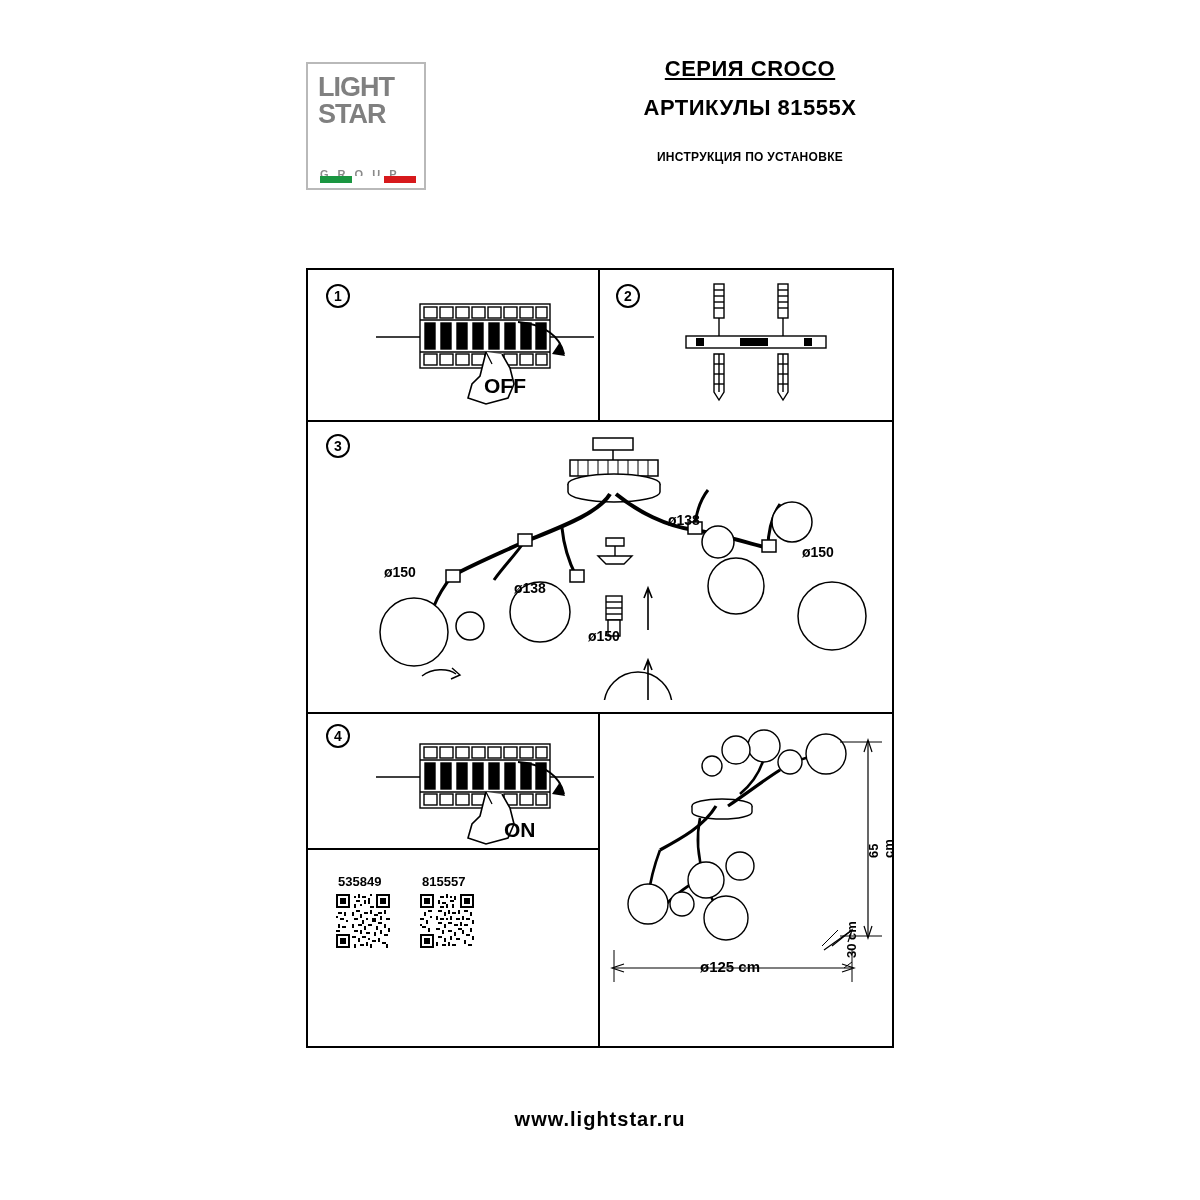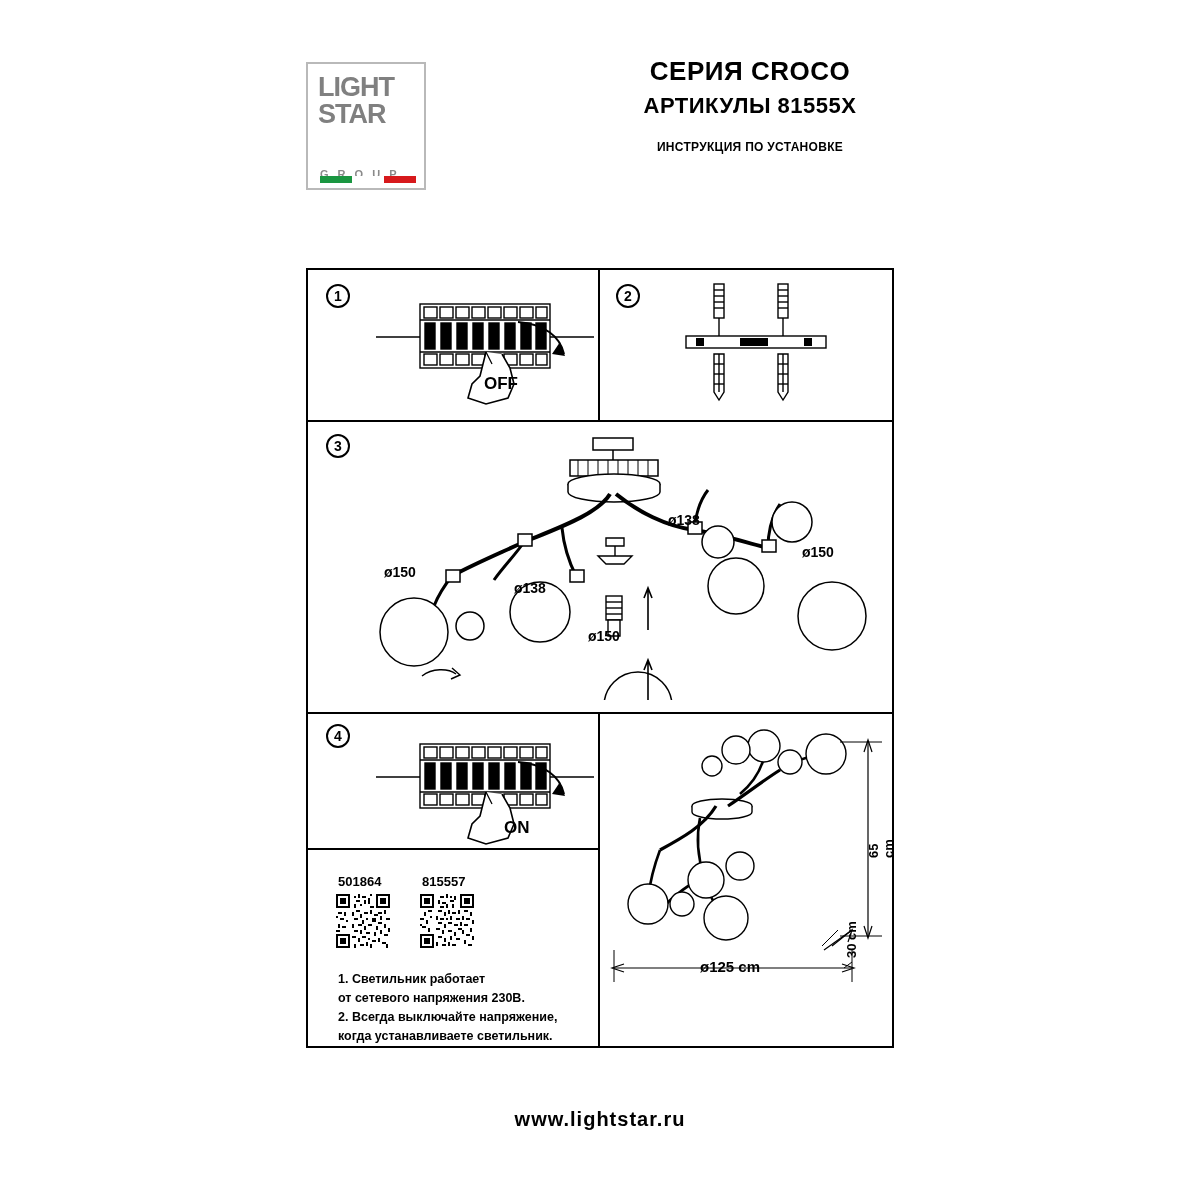--- a/index.html
+++ b/index.html
@@ -64,30 +64,31 @@
   .flag i { display: block; height: 100%; flex: 1; }
 
   .head-titles {
     position: absolute;
     left: 430px;
     top: 56px;
     width: 640px;
     text-align: center;
   }
   .head-titles .line1 {
-    font-size: 26px;
+    font-size: 22px;
     font-weight: bold;
     letter-spacing: 0.5px;
-    margin-bottom: 6px;
+    margin-bottom: 13px;
+    text-decoration: underline;
   }
   .head-titles .line2 {
     font-size: 22px;
     font-weight: bold;
     letter-spacing: 0.5px;
-    margin-bottom: 14px;
+    margin-bottom: 22px;
   }
   .head-titles .line3,
   .head-titles .line4 {
     font-size: 12px;
     font-weight: bold;
     letter-spacing: 0.3px;
     line-height: 28px;
   }
 
   
@@ -119,21 +120,21 @@
     border-radius: 50%;
     box-sizing: border-box;
     font-size: 14px;
     font-weight: bold;
     text-align: center;
     line-height: 21px;
   }
 
   .onoff {
     position: absolute;
-    font-size: 17px;
+    font-size: 21px;
     font-weight: bold;
   }
 
   .dim-label {
     position: absolute;
     font-size: 14px;
     font-weight: bold;
   }
 
   .qr-code {
@@ -402,21 +403,21 @@
         </g>
         <path d="M118 72 L112 96 L104 104 L100 118 L118 124 L140 118 L146 104 L142 88 L134 74" fill="#fff" stroke="#000" stroke-width="1.6"></path>
         <path d="M118 72 L124 84" stroke="#000" stroke-width="1.2"></path>
         <path d="M150 42 C176 44 192 56 196 74" stroke="#000" stroke-width="2" fill="none"></path>
         <path d="M192 62 L197 76 L184 74 Z" fill="#000" stroke="none"></path>
       </g>
     </svg>
   </div>
   <div class="onoff" style="left:196px; top:548px;">ON</div>
 
-  <div class="qr-label" style="left:30px; top:604px;">501864</div>
+  <div class="qr-label" style="left:30px; top:604px;">535849</div>
   <div class="qr-label" style="left:114px; top:604px;">815557</div>
 
   <div class="qr-code" style="left:28px; top:624px;">
     <svg width="54" height="54" viewBox="0 0 27 27" shape-rendering="crispEdges">
       <rect width="27" height="27" fill="#fff"></rect>
       <g fill="#000">
         <rect x="0" y="0" width="7" height="1"></rect>
           <rect x="0" y="6" width="7" height="1"></rect>
         <rect x="0" y="0" width="1" height="7"></rect>
           <rect x="6" y="0" width="1" height="7"></rect>
@@ -567,24 +568,20 @@
         <rect x="25" y="17" width="1" height="2"></rect>
           <rect x="21" y="18" width="1" height="2"></rect>
         <rect x="23" y="20" width="2" height="1"></rect>
           <rect x="26" y="21" width="1" height="2"></rect>
         <rect x="22" y="23" width="1" height="2"></rect>
           <rect x="24" y="25" width="2" height="1"></rect>
       </g>
     </svg>
   </div>
 
-  <div class="notes" style="left:30px; top:700px; width:250px;">1. Светильник работает
-от сетевого напряжения 230В.
-2. Всегда выключайте напряжение,
-когда устанавливаете светильник.</div>
 
   <div class="sv" style="left:292px; top:444px;">
     <svg width="292" height="334" viewBox="0 0 292 334">
       <g stroke="#000" fill="none" stroke-width="1.4">
 
         <ellipse cx="122" cy="92" rx="30" ry="7" fill="#fff"></ellipse>
         <path d="M92 92 L92 98 A30 7 0 0 0 152 98 L152 92" fill="#fff"></path>
 
         <path d="M116 92 C104 112 82 124 60 136" stroke-width="3.2"></path>
         <path d="M128 92 C146 80 164 66 180 56" stroke-width="3.2"></path>

